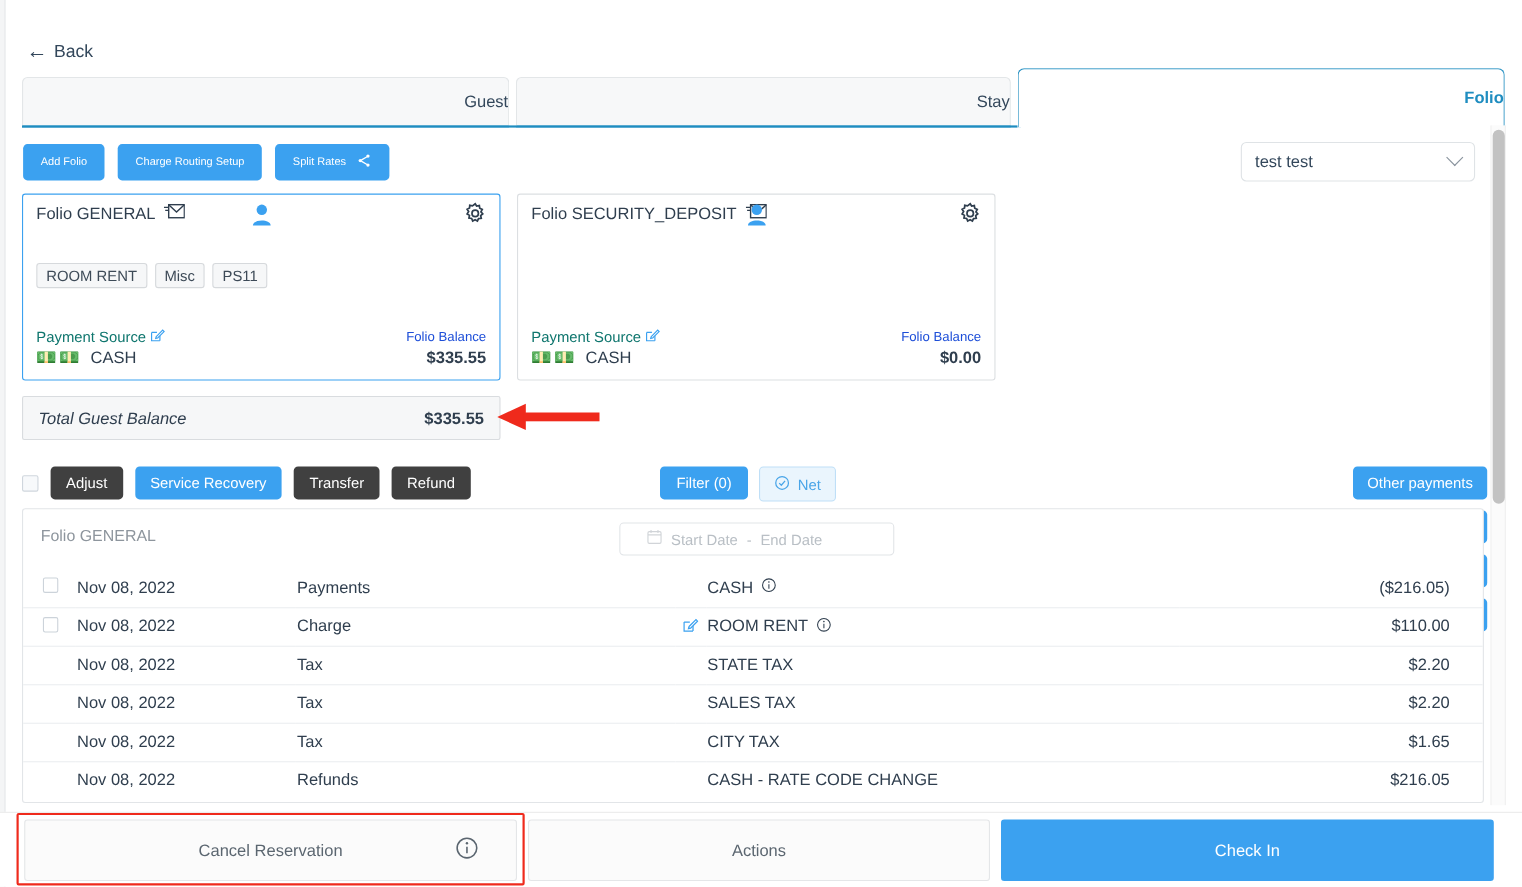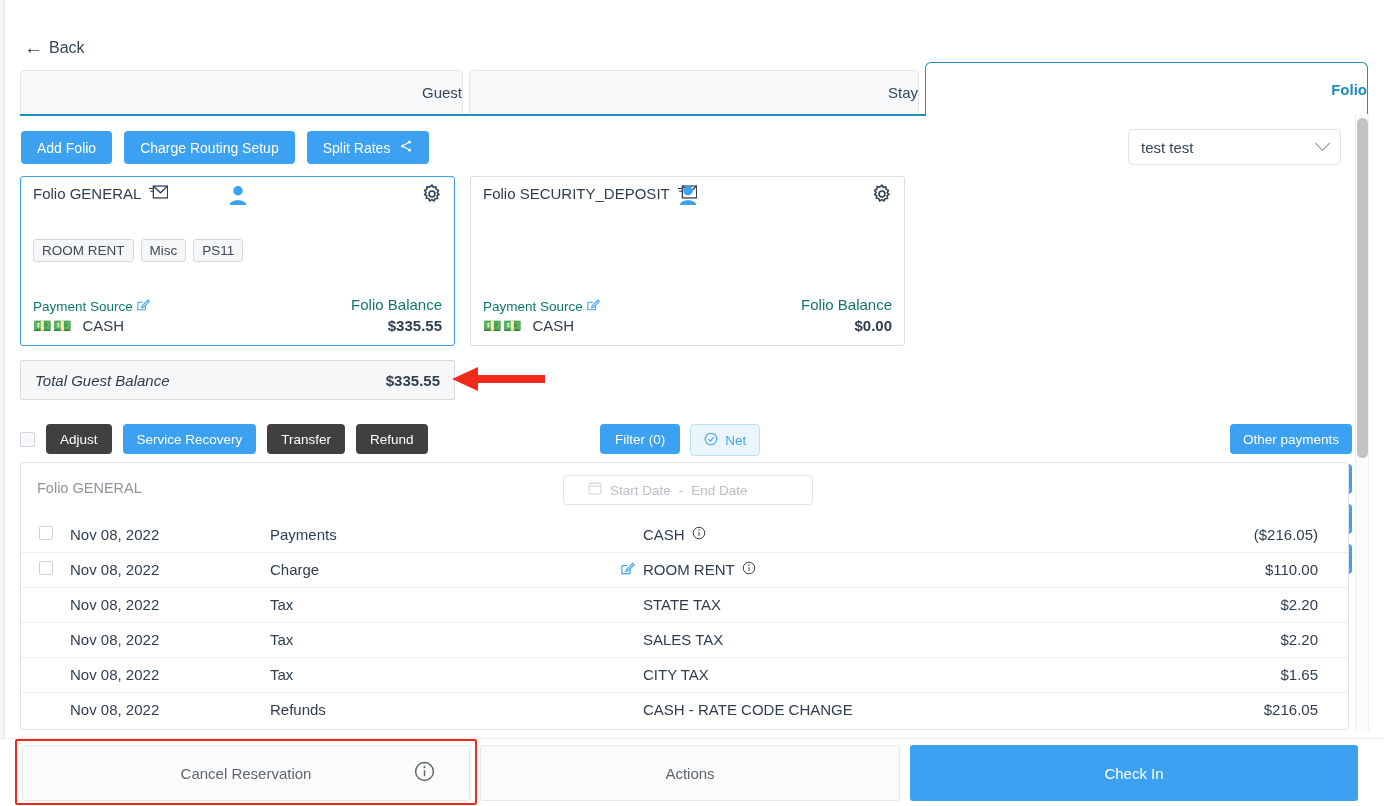--- a/index.html
+++ b/index.html
@@ -35,21 +35,21 @@
     width:445px; margin-left:6px; height:54px; background:#ffffff;
     border:1.6px solid #1f8dc0; border-bottom:none;
     color:#1f8dc0; font-weight:bold; font-size:15px;
     border-radius:6px 6px 0 0;
   }
   .tabs-underline { position:absolute; left:20px; top:114px; width:905px; height:2px; background:#1f8dc0; }
 
   
   .btn {
     background:#3ba1f0; color:#fff; border:none; border-radius:4px;
-    font-size:14px; font-family:"Liberation Sans", sans-serif;
+    font-size:10px; font-family:"Liberation Sans", sans-serif;
     cursor:pointer; display:inline-flex; align-items:center; justify-content:center;
   }
   .btn.disabled { background:#404040; cursor:default; }
   .topbtns { position:absolute; left:21px; top:131px; display:flex; gap:12px; }
   .topbtns .btn { height:33px; padding:0 16px; }
   .share-ic { margin-left:9px; display:inline-block; }
 
   
   .guest-select {
     position:absolute; left:1128px; top:129px; width:213px; height:36px;
@@ -78,21 +78,21 @@
     border:1px solid #d6d9dc; background:#f6f7f8; border-radius:3px;
     font-size:13.5px; color:#3d4a57; padding:3px 8px;
   }
 
   .pay-src { position:absolute; left:12px; bottom:11px; }
   .pay-label { font-size:13.5px; color:#0f766e; display:flex; align-items:center; gap:4px; }
   .pay-row { display:flex; align-items:center; gap:2px; margin-top:3px; }
   .pay-name { font-size:15px; color:#2f3e4e; margin-left:8px; }
   .money-ic { font-size:15px; line-height:1; }
   .bal-box { position:absolute; right:12px; bottom:11px; text-align:right; }
-  .bal-label { font-size:15px; color:#0f766e; }
+  .bal-label { font-size:12px; color:#1d4ed8; }
   .bal-val { font-size:15px; font-weight:bold; color:#2f3e4e; margin-top:4px; }
 
   
   .total-bar {
     position:absolute; left:20px; top:360px; width:435px; height:40px;
     background:#f6f7f8; border:1px solid #d9dcdf; border-radius:2px;
     display:flex; align-items:center; padding:0 14px;
   }
   .total-label { font-size:15px; color:#2f3e4e; flex:1;font-style:italic; }
   .total-val { font-size:15px; font-weight:bold; color:#2f3e4e; }

